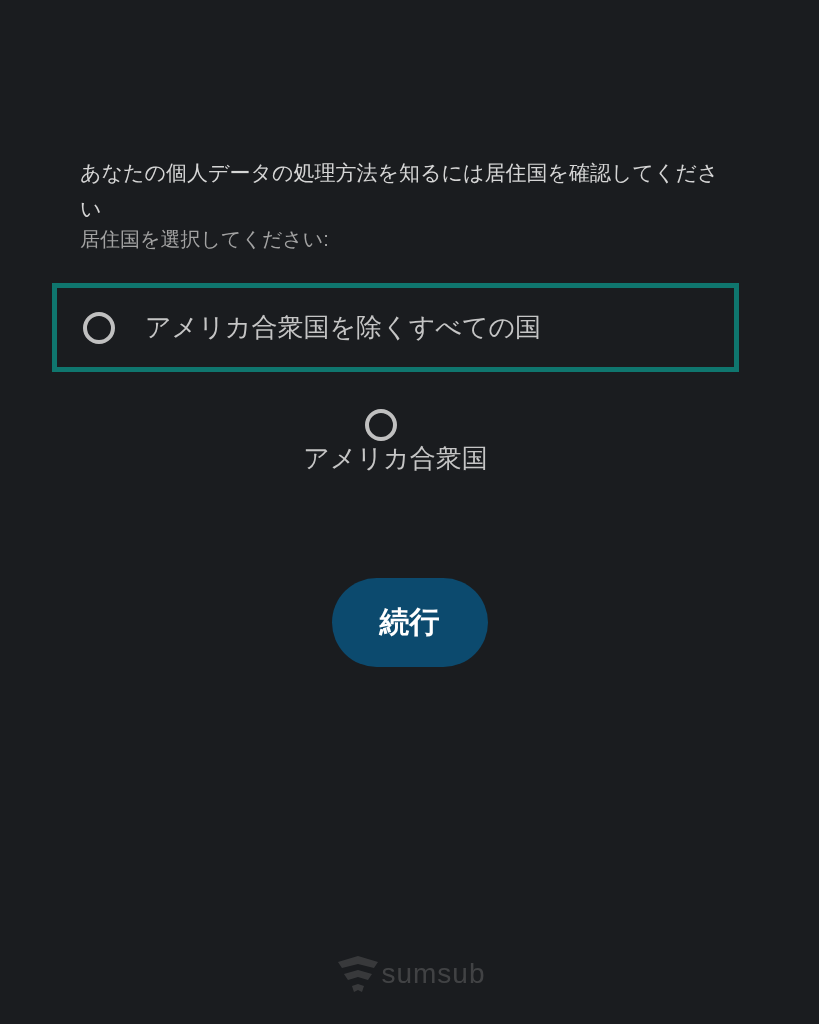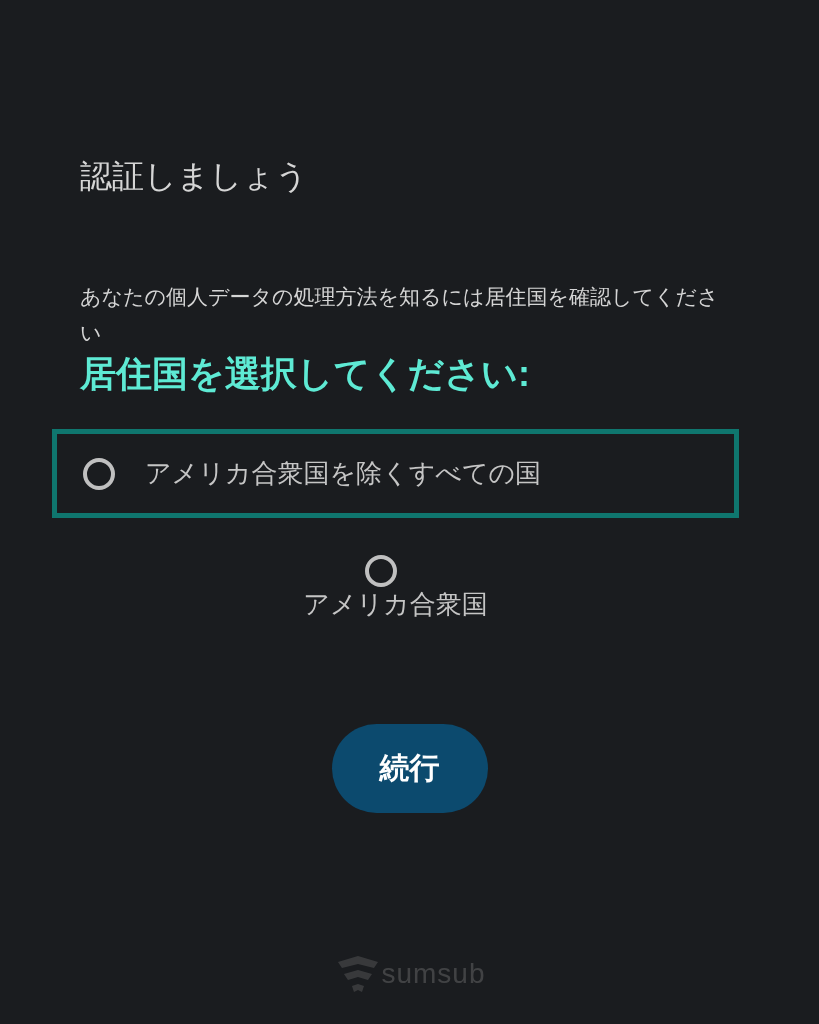--- a/index.html
+++ b/index.html
@@ -25,23 +25,23 @@
       color: #d5d5d5;
       margin-bottom: 80px;
     }
     .description {
       font-size: 21px;
       font-weight: 400;
       color: #d5d5d5;
       line-height: 1.7;
     }
     .select-label {
-      font-size: 36px;
-      font-weight: 700;
-      color: #5eead4;
+      font-size: 20px;
+      font-weight: 400;
+      color: #a3a3a3;
       margin-bottom: 30px;
     }
     .radio-group {
       margin-left: -28px;
     }
     .radio-option {
       display: flex;
       align-items: center;
       padding: 22px 26px;
       cursor: pointer;
@@ -102,21 +102,20 @@
       font-size: 28px;
       color: #8a8a8a;
       font-weight: 500;
       letter-spacing: 1px;
     }
   </style>
 </head>
 <body>
 
 <div class="content">
-  <h1 class="title">認証しましょう</h1>
 
   <p class="description">あなたの個人データの処理方法を知るには居住国を確認してください</p>
 
   <p class="select-label">居住国を選択してください:</p>
 
   <div class="radio-group">
     <div class="radio-option highlighted">
       <span class="radio-circle"></span>
       <span class="radio-label">アメリカ合衆国を除くすべての国</span>
     </div>

